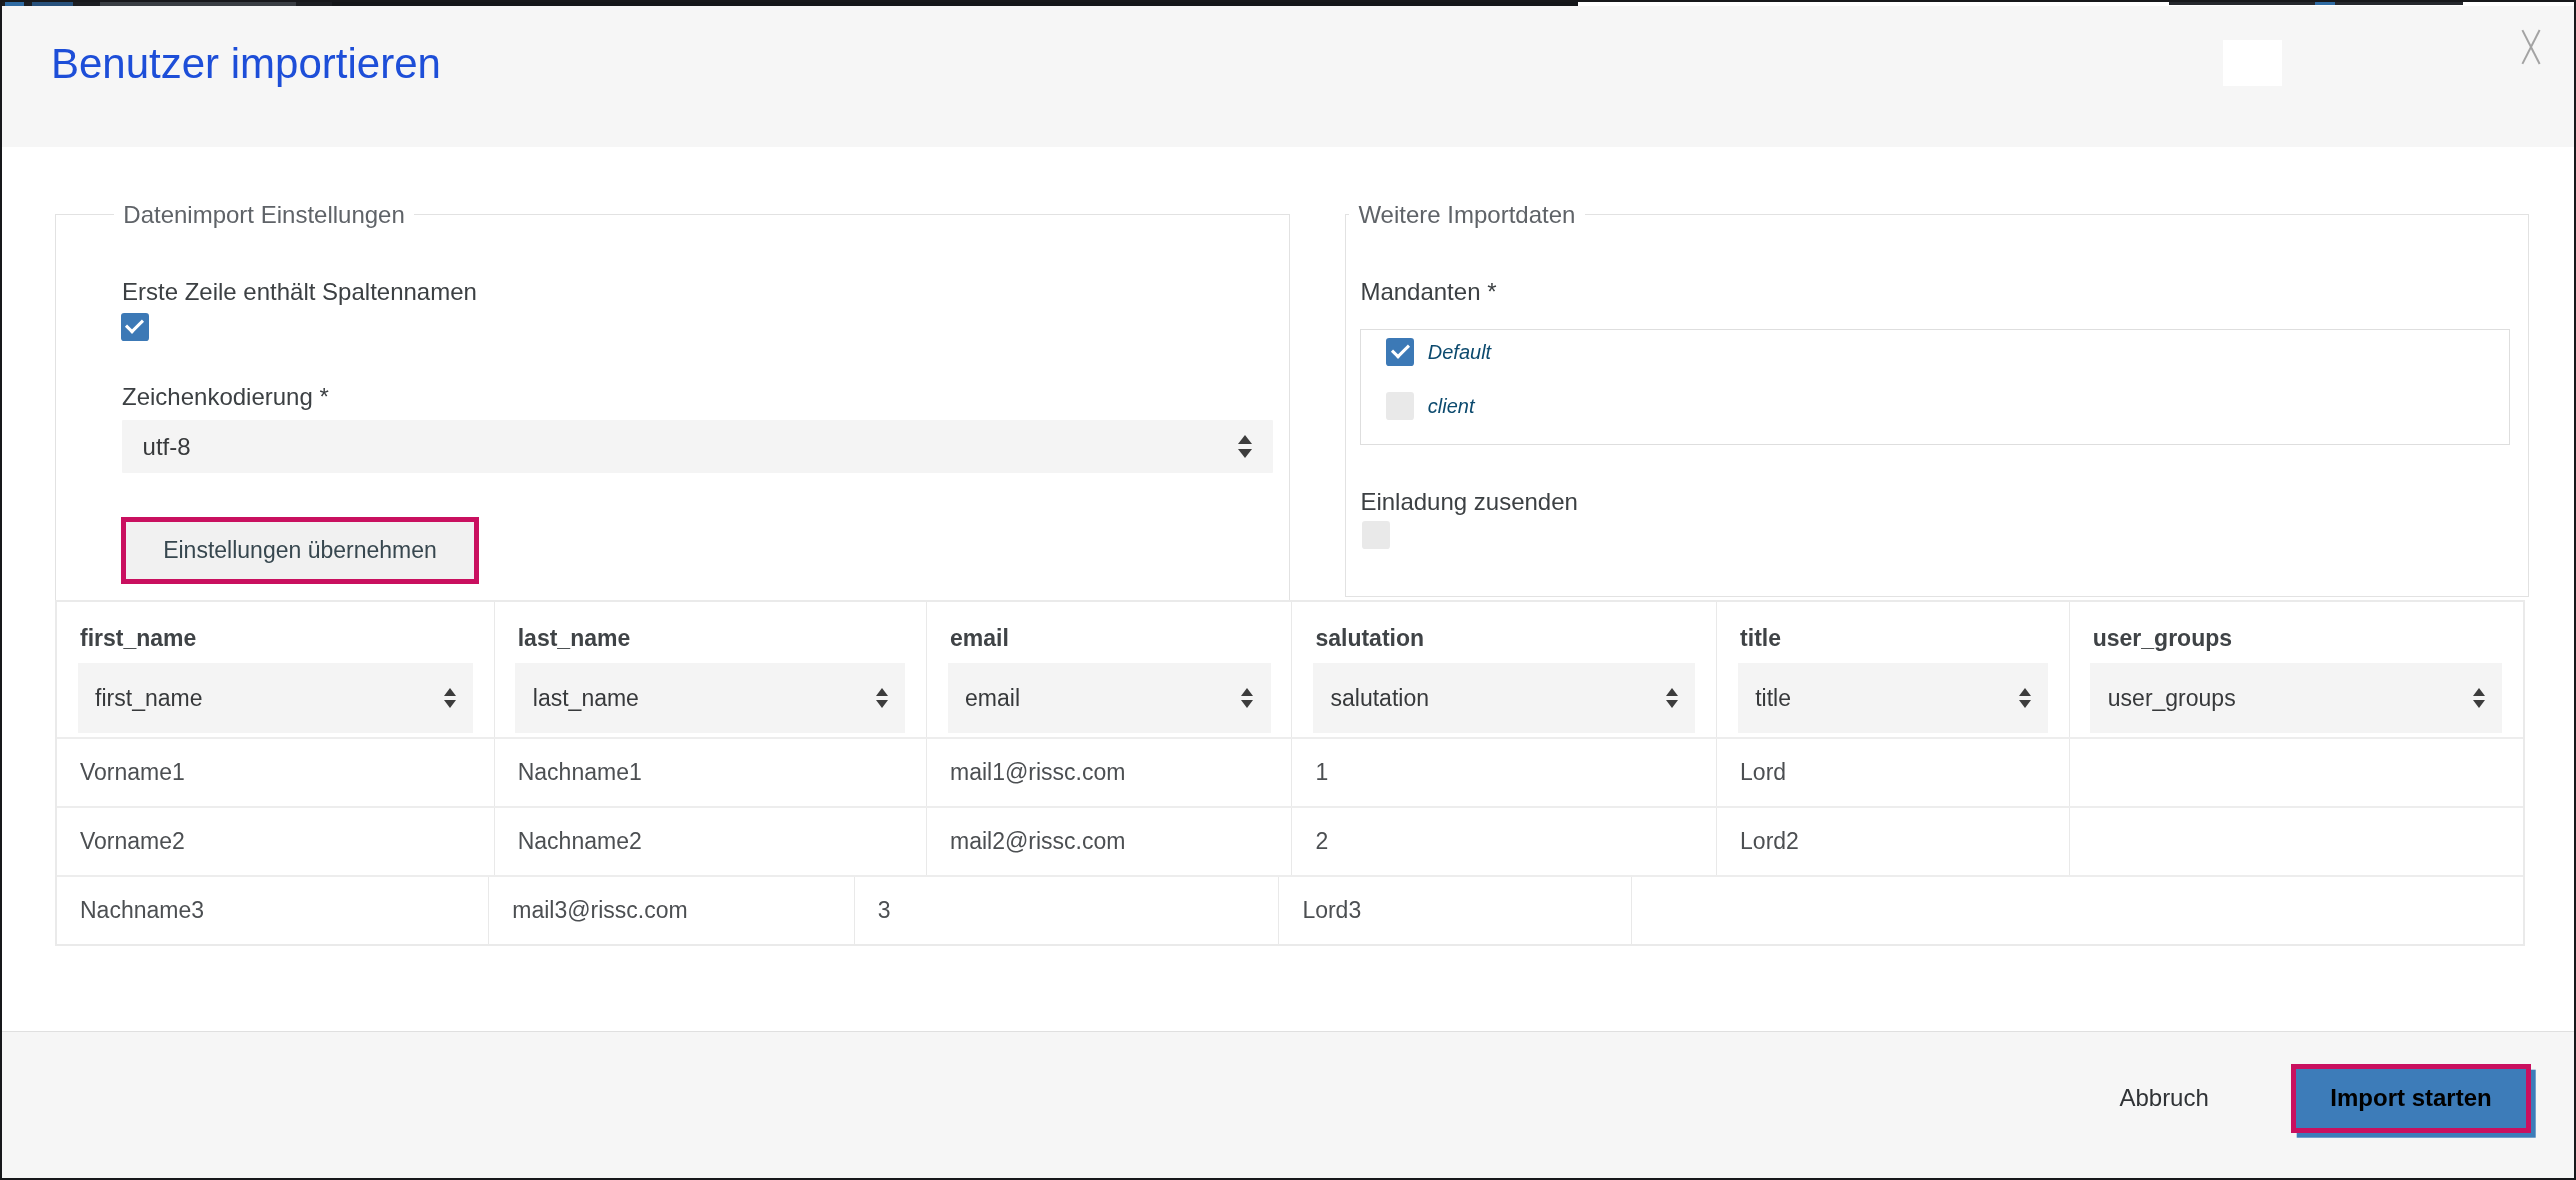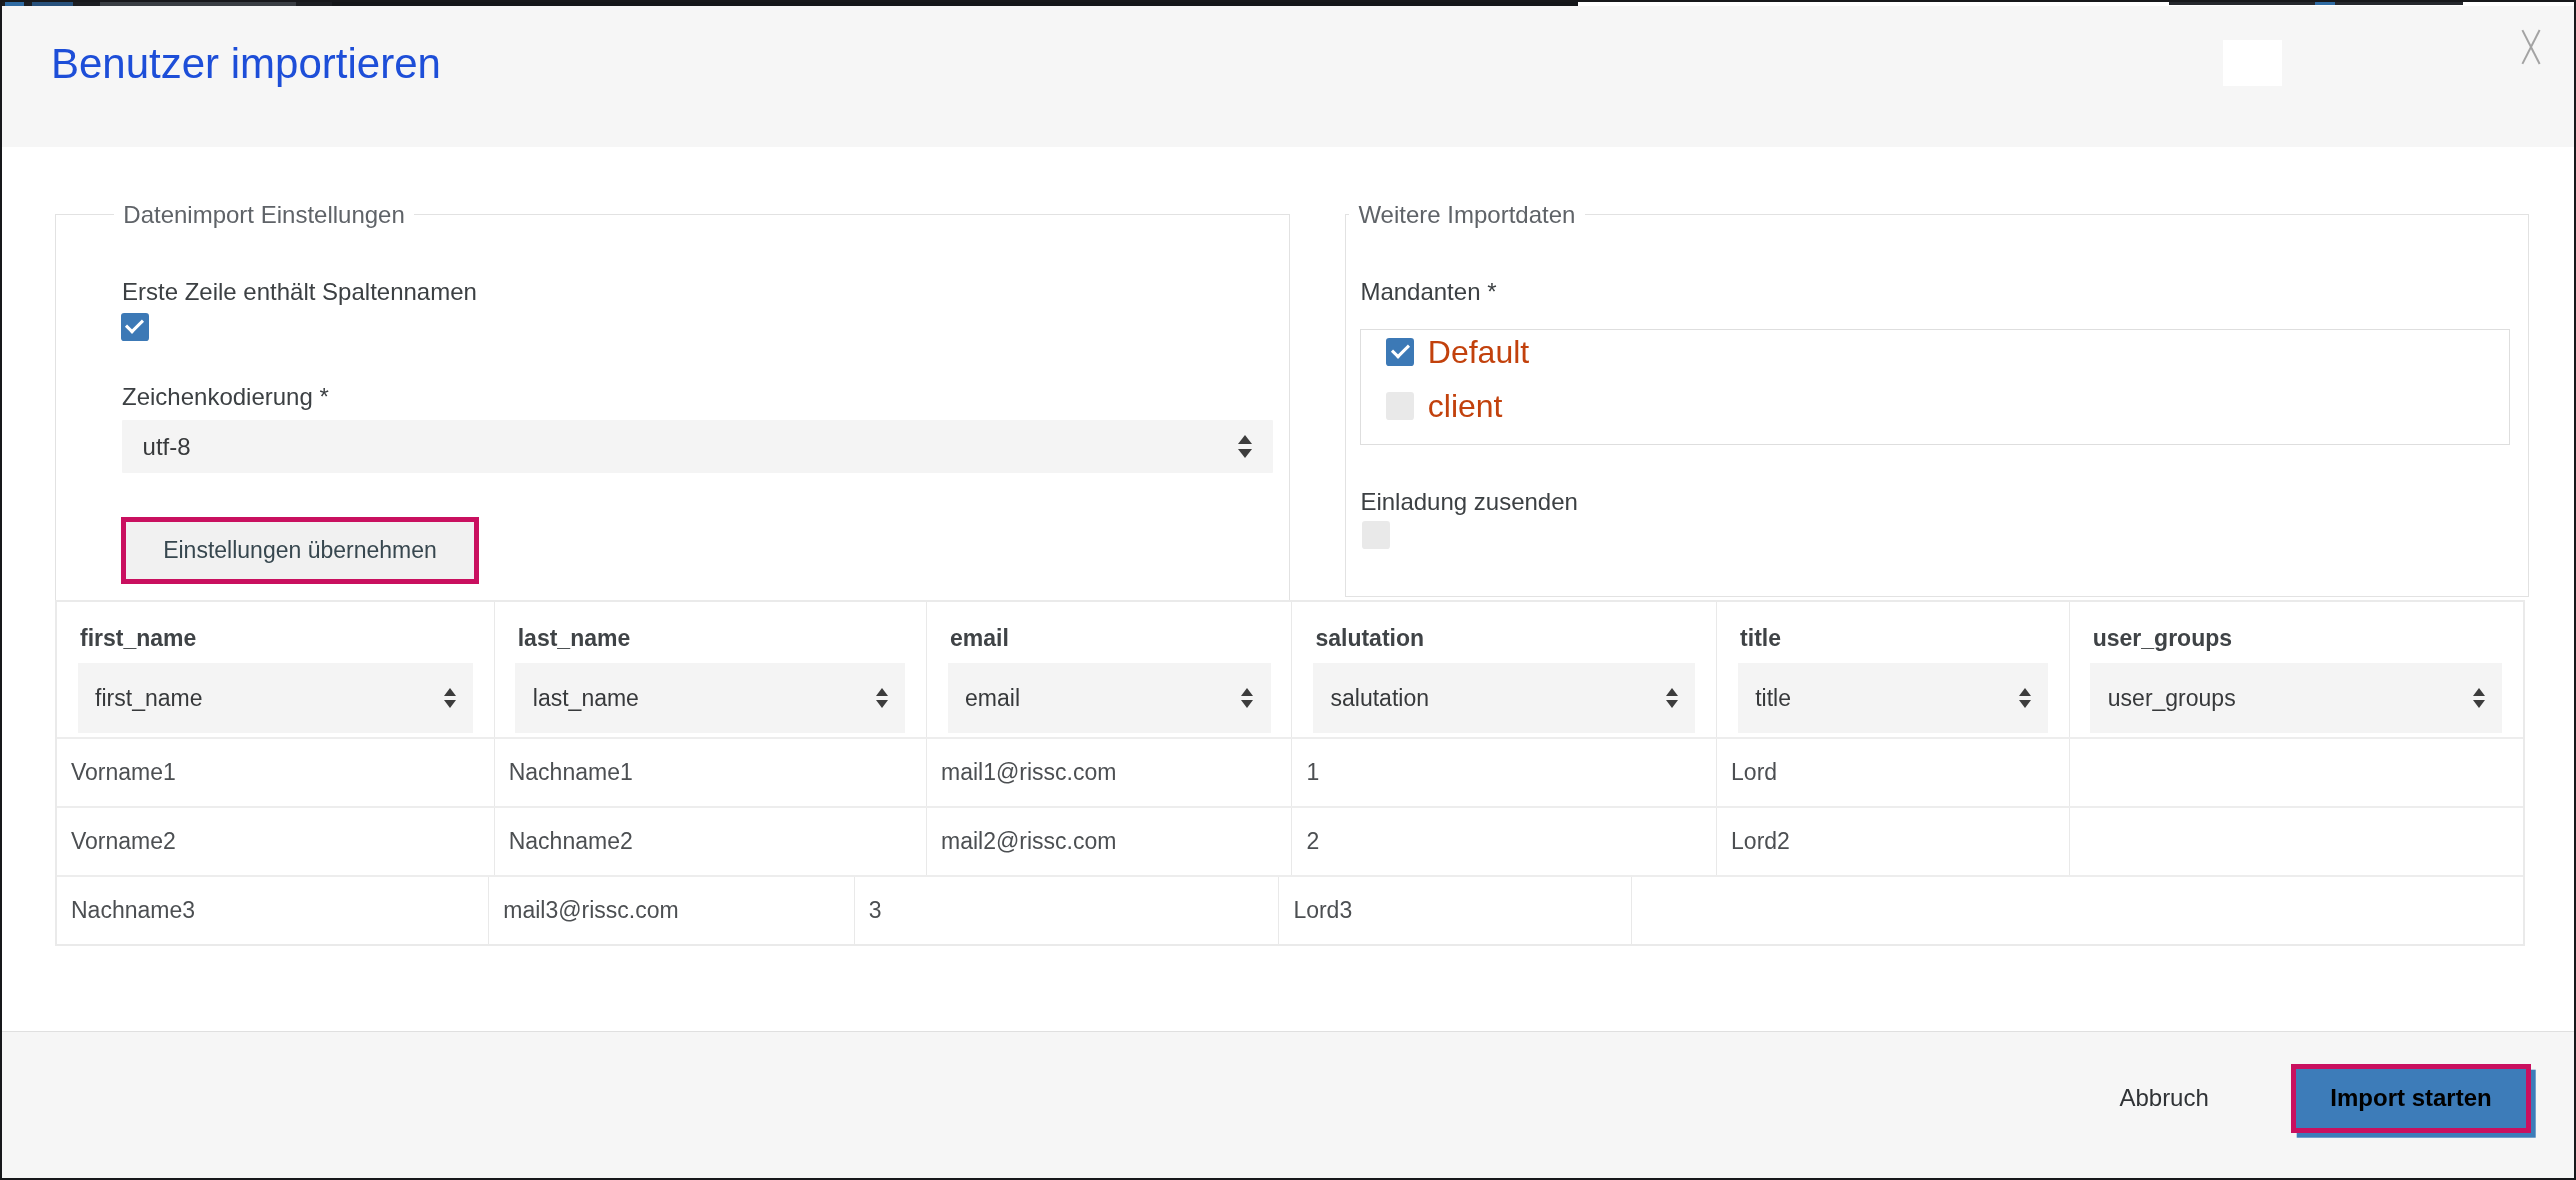--- a/index.html
+++ b/index.html
@@ -55,37 +55,37 @@
 
   
   .apply-wrap{position:absolute;left:65px;top:302px;border:5.2px solid #c9105f;background:#fff;}
   .apply-btn{width:348px;height:57px;background:#f1f1f1;border:none;display:flex;align-items:center;justify-content:center;
     font-size:23px;color:#37474f;font-family:"Liberation Sans",sans-serif;cursor:pointer;}
 
   
   .tenant-box{position:absolute;left:14.4px;top:114px;width:1150px;height:116px;border:1.5px solid #dedede;box-sizing:border-box;background:#fff;}
   .tenant-row{position:absolute;left:25px;height:28px;display:flex;align-items:center;}
   .tenant-row .cb{position:relative;flex:0 0 28px;}
-  .tenant-row .t-label{margin-left:13.4px;font-size:32px;color:#c2410c;}
+  .tenant-row .t-label{margin-left:13.4px;font-size:20px;color:#0c4a6e;font-style:italic;}
 
   
   .data-table{position:absolute;left:53px;top:598px;width:2470px;box-sizing:border-box;
     border:2.1px solid #eaeaea;border-top-width:2.6px;background:#fff;}
   .t-row{display:flex;}
   .t-head{height:135px;}
   .t-data{height:67px;border-top:2.6px solid #ededed;}
   .t-cell{position:relative;box-sizing:border-box;border-right:1.5px solid #e9e9e9;}
   .t-cell:last-child{border-right:none;}
   .c0{width:17.75%;} .c1{width:17.53%;} .c2{width:14.82%;} .c3{width:17.22%;} .c4{width:14.30%;} .c5{width:18.38%;}
   .th-label{position:absolute;left:23px;top:23px;font-size:23px;font-weight:bold;color:#3f4346;white-space:nowrap;}
   .th-select{position:absolute;left:20.6px;right:20.6px;top:61px;height:70px;background:#f4f4f4;display:flex;align-items:center;
     justify-content:space-between;padding:0 17.5px;box-sizing:border-box;font-size:23px;color:#37393b;cursor:pointer;}
   .th-select .tri-up{border-left-width:6.7px;border-right-width:6.7px;border-bottom-width:8.8px;margin-bottom:4.6px;}
   .th-select .tri-down{border-left-width:6.7px;border-right-width:6.7px;border-top-width:8.8px;}
-  .td-text{display:flex;align-items:center;height:100%;padding-left:14px;font-size:23px;color:#4c4f52;white-space:nowrap;overflow:hidden;}
+  .td-text{display:flex;align-items:center;height:100%;padding-left:23px;font-size:23px;color:#4c4f52;white-space:nowrap;overflow:hidden;}
 
   
   .dlg-footer{position:absolute;left:0;right:0;top:1029px;bottom:0;background:#f6f6f6;border-top:1.5px solid #e0e0e0;
     display:flex;align-items:center;justify-content:flex-end;gap:77px;padding:16px 43px 30px 0;box-sizing:border-box;}
   .cancel-btn{background:transparent;border:none;font-size:24px;color:#303336;font-family:"Liberation Sans",sans-serif;cursor:pointer;padding:10.3px 5.2px;}
   .submit-wrap{border:5.2px solid #c9105f;box-shadow:5.2px 5.2px 0 -0.5px #3d7cb9;}
   .submit-btn{width:230px;height:59px;background:#3d7cb9;color:#000000;border:none;display:flex;align-items:center;justify-content:center;
     font-size:24px;font-weight:600;font-family:"Liberation Sans",sans-serif;cursor:pointer;}
 </style>
 </head>

